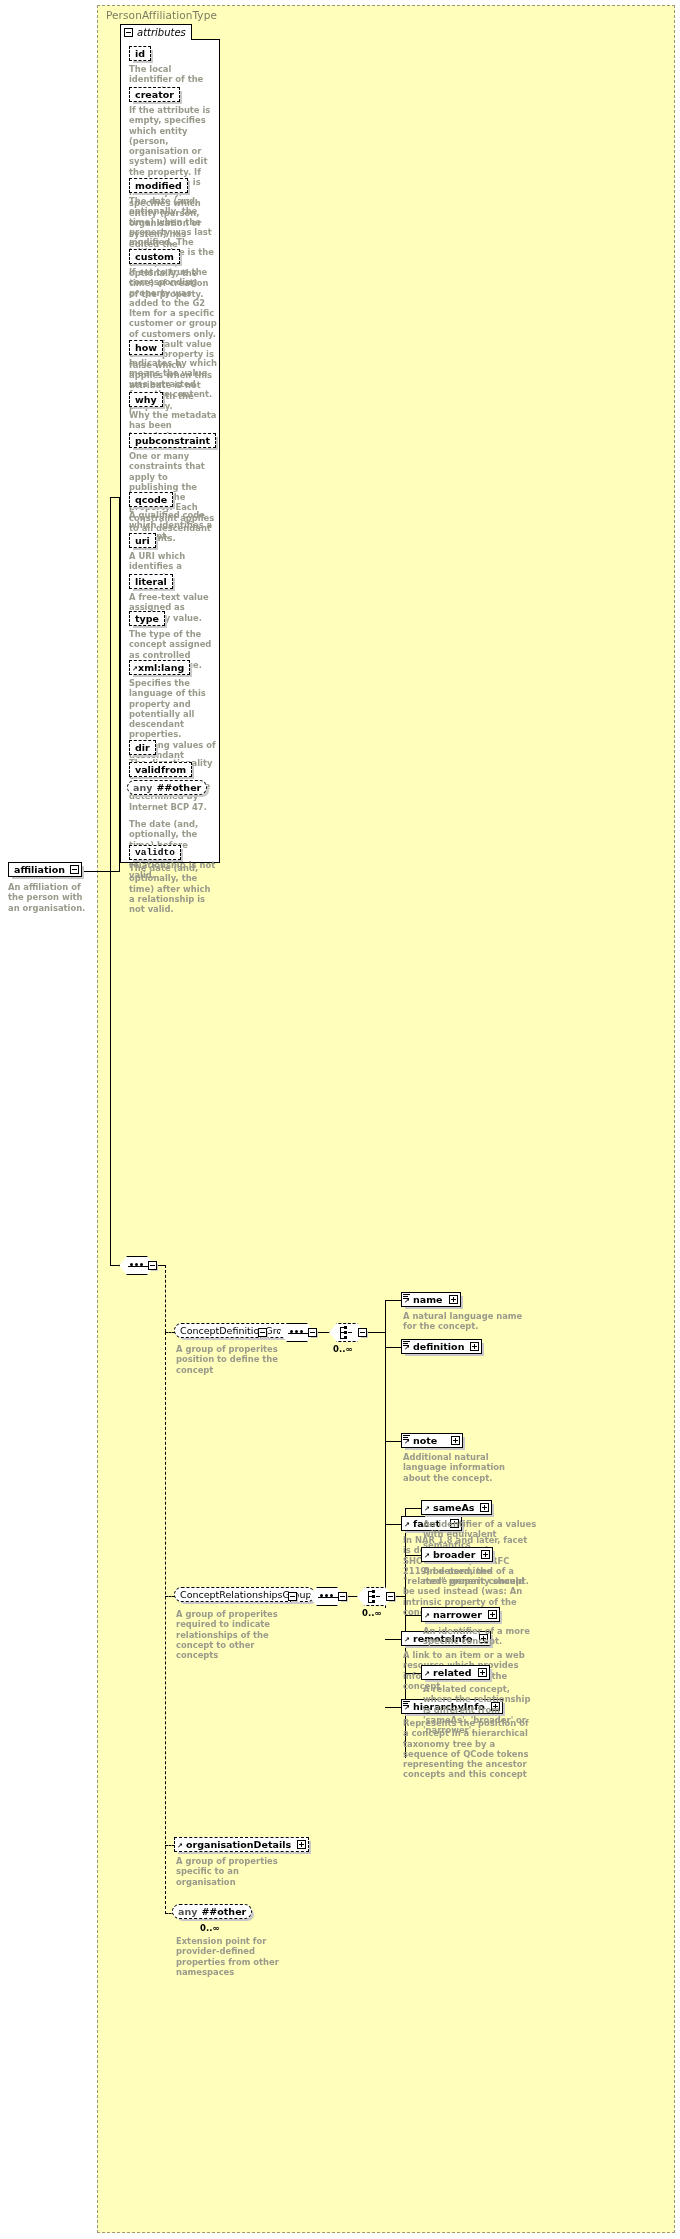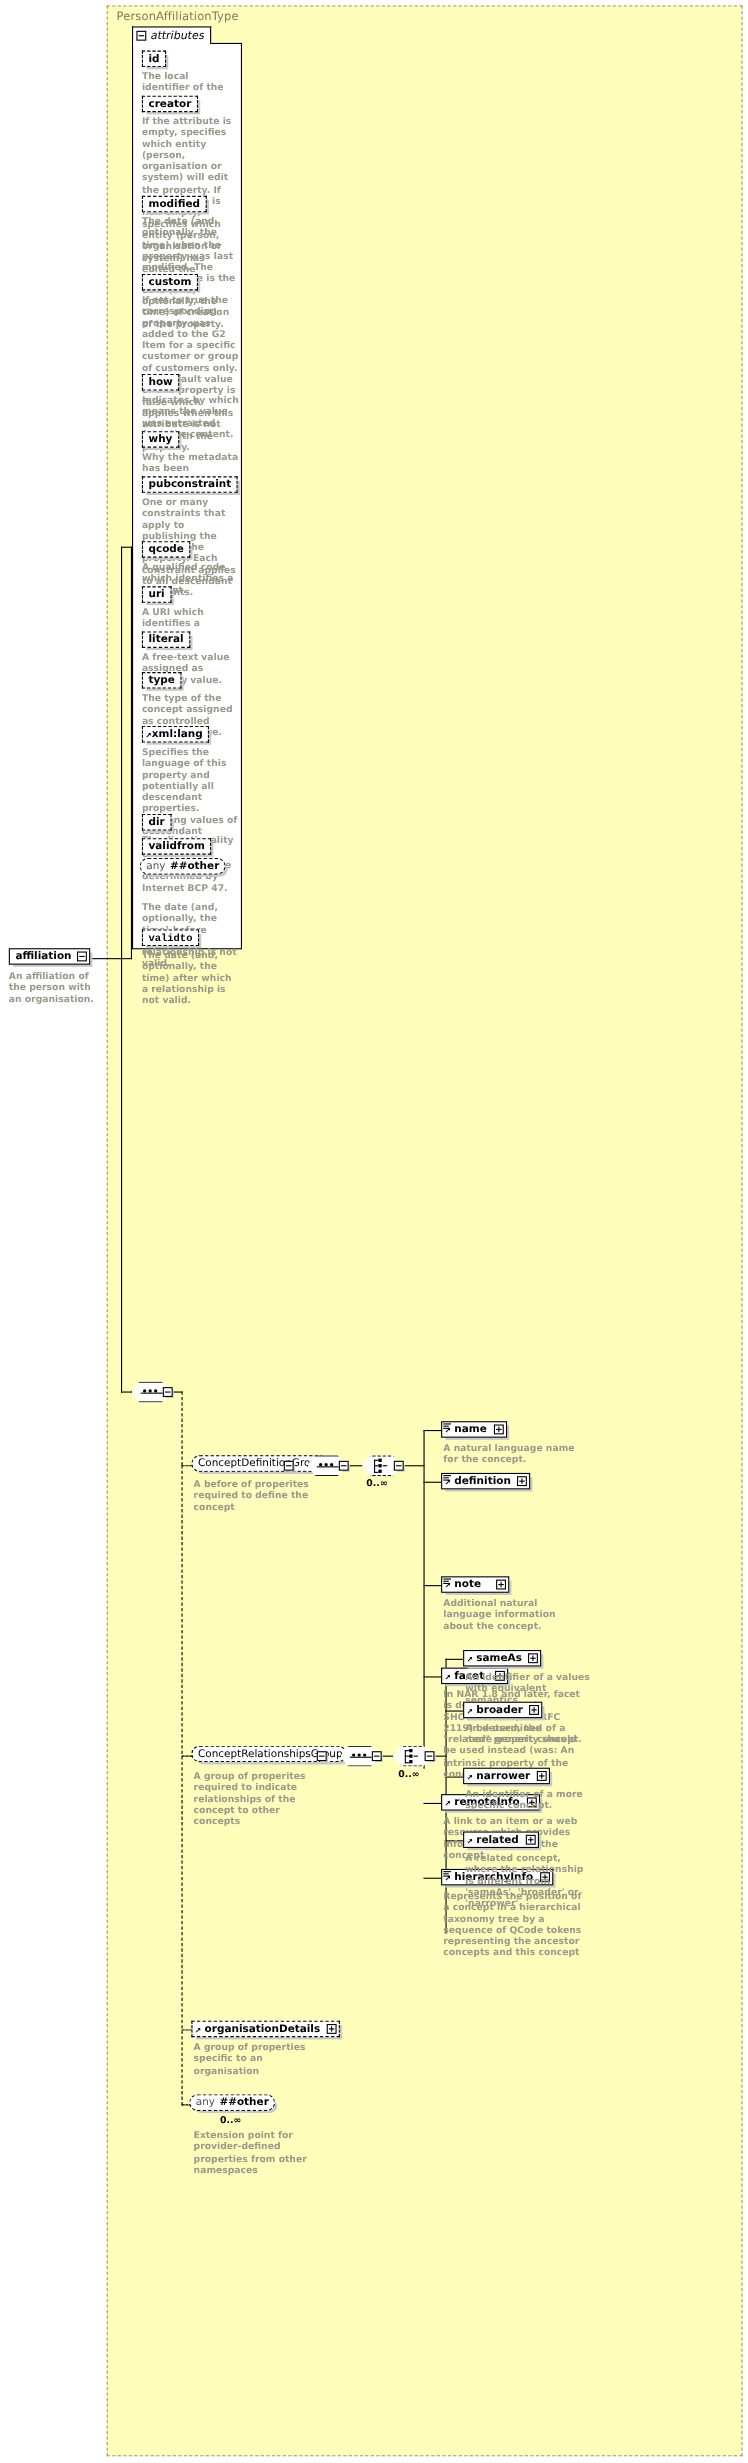--- a/index.html
+++ b/index.html
@@ -92,21 +92,21 @@
     z-index: 5;
   }
   .node.dashed { border: 1.4px dashed #000; }
   .node.solid  { border: 1.2px solid #000; }
   .node.rounded {
     border-radius: 8px;
     border: 1.3px solid #000;
   }
   .node.rounded.dashed { border: 1.3px dashed #000; }
   .node .anyword {
-    font-weight: normal; color: #555; margin-right: 4px;
+    font-weight: bold; color: #555; margin-right: 4px;
   }
 
   
   .elicon {
     position: absolute;
     left: 1px; top: 1px;
     width: 7px; height: 6px;
     display: block;
   }
   .elicon i {
@@ -340,21 +340,21 @@
 
   <div class="ln dash-h" style="left:165px; top:1332px; width:10px;"></div>
   <div class="ln dash-h" style="left:165px; top:1596px; width:10px;"></div>
   <div class="ln dash-h" style="left:165px; top:1845px; width:10px;"></div>
   <div class="ln dash-h" style="left:165px; top:1913px; width:10px;"></div>
 
   <div class="node rounded dashed" style="left:174px; top:1323px; padding-right:3px;">
     <span style="font-weight:normal; font-size:9.5px;">ConceptDefinitionGroup</span>
   </div>
   <div class="sq standalone-sq" style="left:258px; top:1328px;"></div>
-  <div class="ann" style="left:176px; top:1344px; width:110px;">A before of properites required to define the concept</div>
+  <div class="ann" style="left:176px; top:1344px; width:110px;">A group of properites position to define the concept</div>
 
   <div class="ln h" style="left:268px; top:1332px; width:12px;"></div>
   <div class="comp seq" style="left:279px; top:1323px;"></div>
   <div class="seqdots" style="left:290px; top:1330px;">
     <span></span>
       <span></span>
       <span></span>
   </div>
   <div class="sq standalone-sq" style="left:308px; top:1328px;"></div>
   <div class="ln h" style="left:318px; top:1332px; width:12px;"></div>

